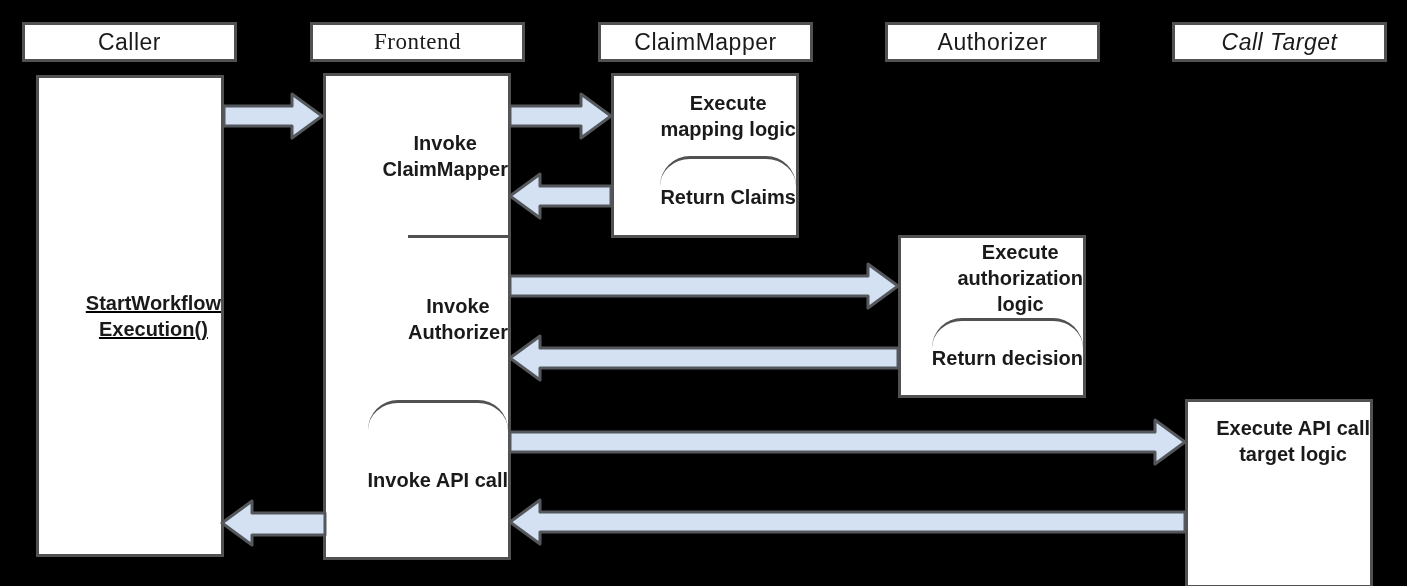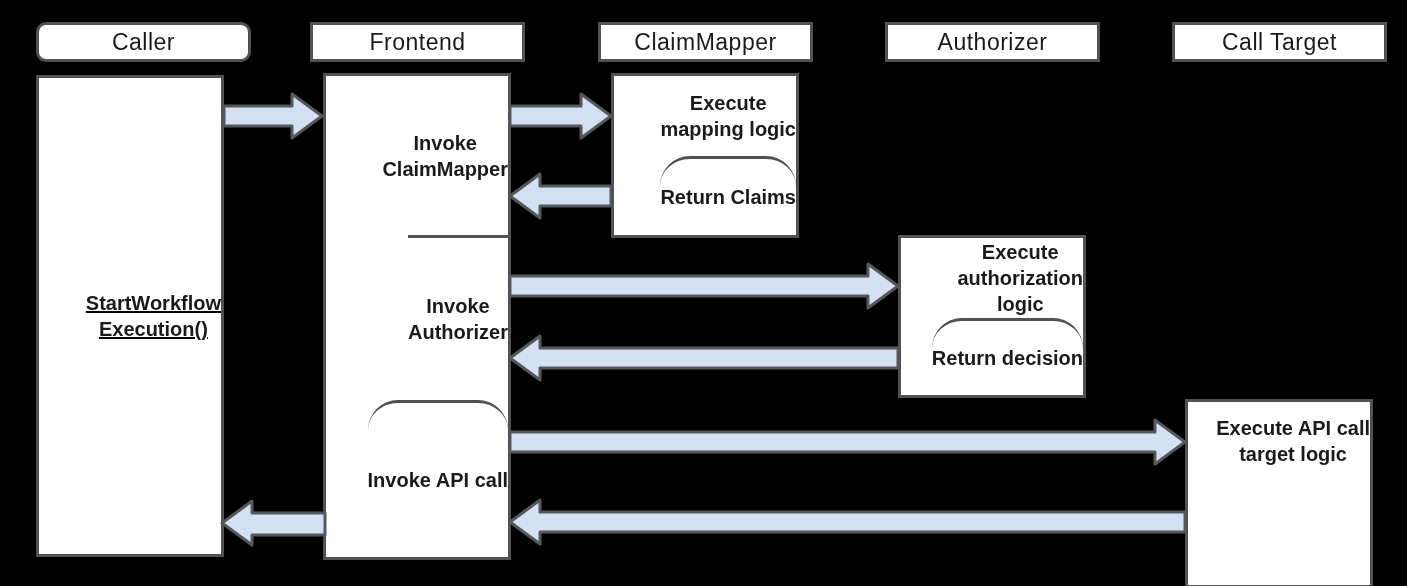--- a/index.html
+++ b/index.html
@@ -23,25 +23,25 @@
     box-sizing: border-box;
     background: var(--box-fill, #ffffff);
     border: 3px solid var(--box-border, #515151);
     display: flex;
     align-items: center;
     justify-content: center;
     font-size: 23px;
     letter-spacing: 0.5px;
     color: var(--text, #1a1a1a);
   }
-  #hdr-caller      { left: 36px; border-radius: 10px; }
-  #hdr-frontend    { left: 310px; }
+  #hdr-caller      { left: 22px; }
+  #hdr-frontend    { left: 310px; font-family: Liberation Serif, serif; }
   #hdr-claimmapper { left: 598px; }
   #hdr-authorizer  { left: 885px; }
-  #hdr-calltarget  { left: 1172px; }
+  #hdr-calltarget  { left: 1172px; font-style: italic; }
 
   .activation, .stack {
     position: absolute;
     width: 188px;
     box-sizing: border-box;
     background: var(--box-fill, #ffffff);
     border: 3px solid var(--box-border, #515151);
     align-items: flex-end;
   }
   #act-caller {

